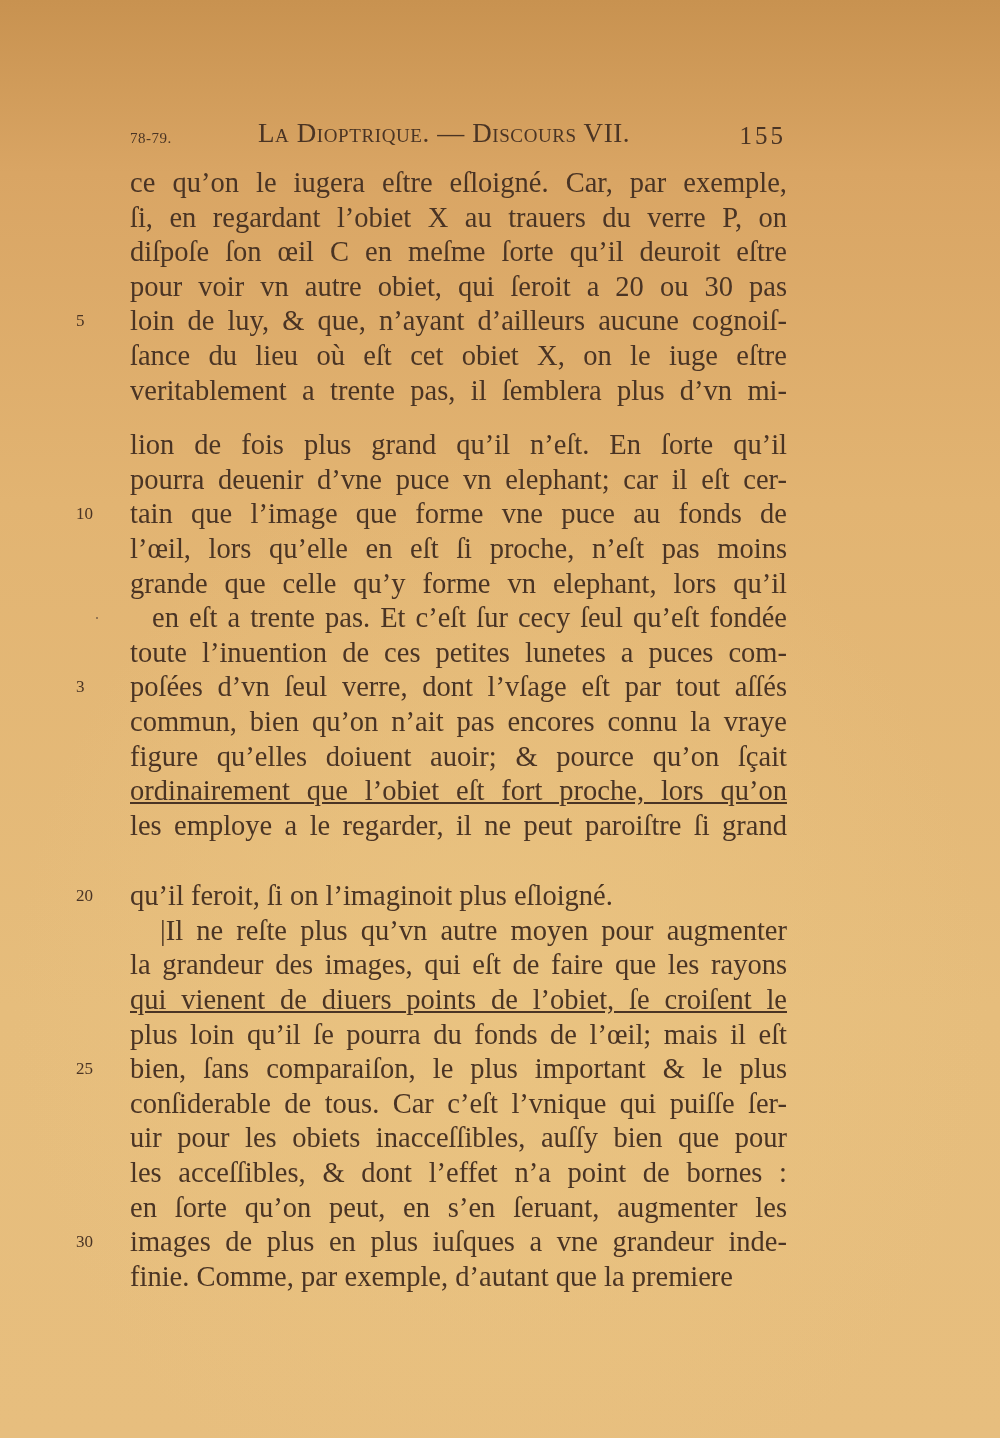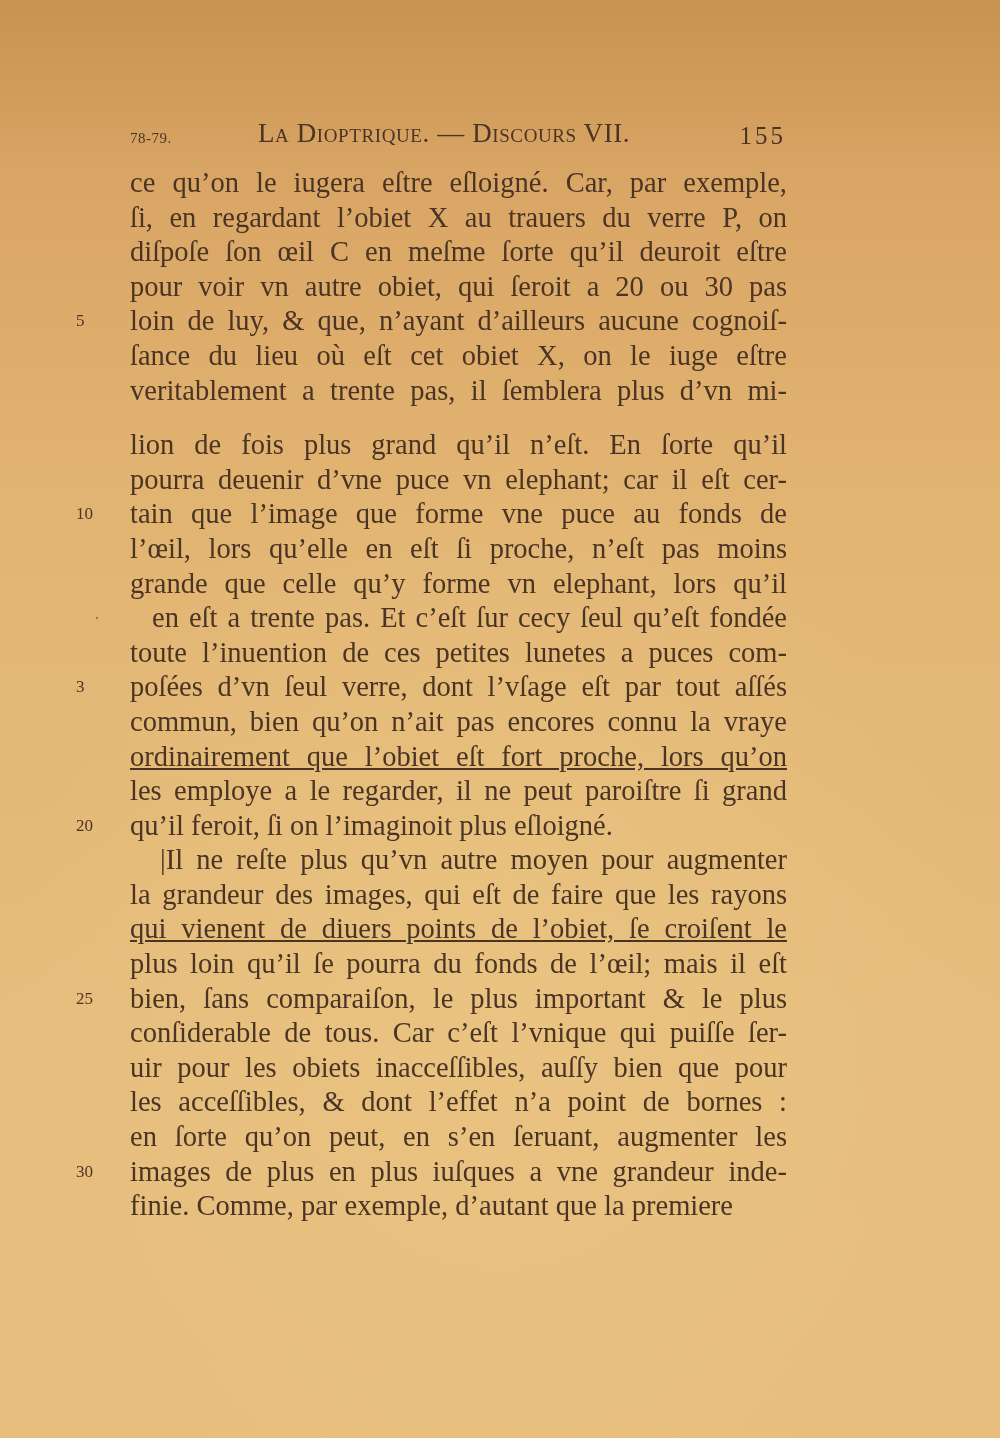--- a/index.html
+++ b/index.html
@@ -163,29 +163,33 @@
       <div class="line">
         <span class="line-number">3</span>
         <span style="display: block;">poſées d’vn ſeul verre, dont l’vſage eſt par tout aſſés</span>
       </div>
       <div class="line">
         <span class="line-number"></span>
         <span style="display: block;">commun, bien qu’on n’ait pas encores connu la vraye</span>
       </div>
       <div class="line">
         <span class="line-number"></span>
+        <span style="display: block;">figure qu’elles doiuent auoir; &amp; pource qu’on ſçait</span>
+      </div>
+      <div class="line">
+        <span class="line-number"></span>
         <span style="display: block; text-decoration: underline;">ordinairement que l’obiet eſt fort proche, lors qu’on</span>
       </div>
       <div class="line">
         <span class="line-number"></span>
         <span style="display: block;">les employe a le regarder, il ne peut paroiſtre ſi grand</span>
       </div>
       <div class="line last">
         <span class="line-number">20</span>
-        <span style="display: block;">qu’il feroit, ſi on l’imaginoit plus eſloigné.</span>
+        <span style="display: block; margin-top: 36px;">qu’il feroit, ſi on l’imaginoit plus eſloigné.</span>
       </div>
       <div class="line indent">
         <span class="line-number"></span>
         <span style="display: block;">|Il ne reſte plus qu’vn autre moyen pour augmenter</span>
       </div>
       <div class="line">
         <span class="line-number"></span>
         <span style="display: block;">la grandeur des images, qui eſt de faire que les rayons</span>
       </div>
       <div class="line">

